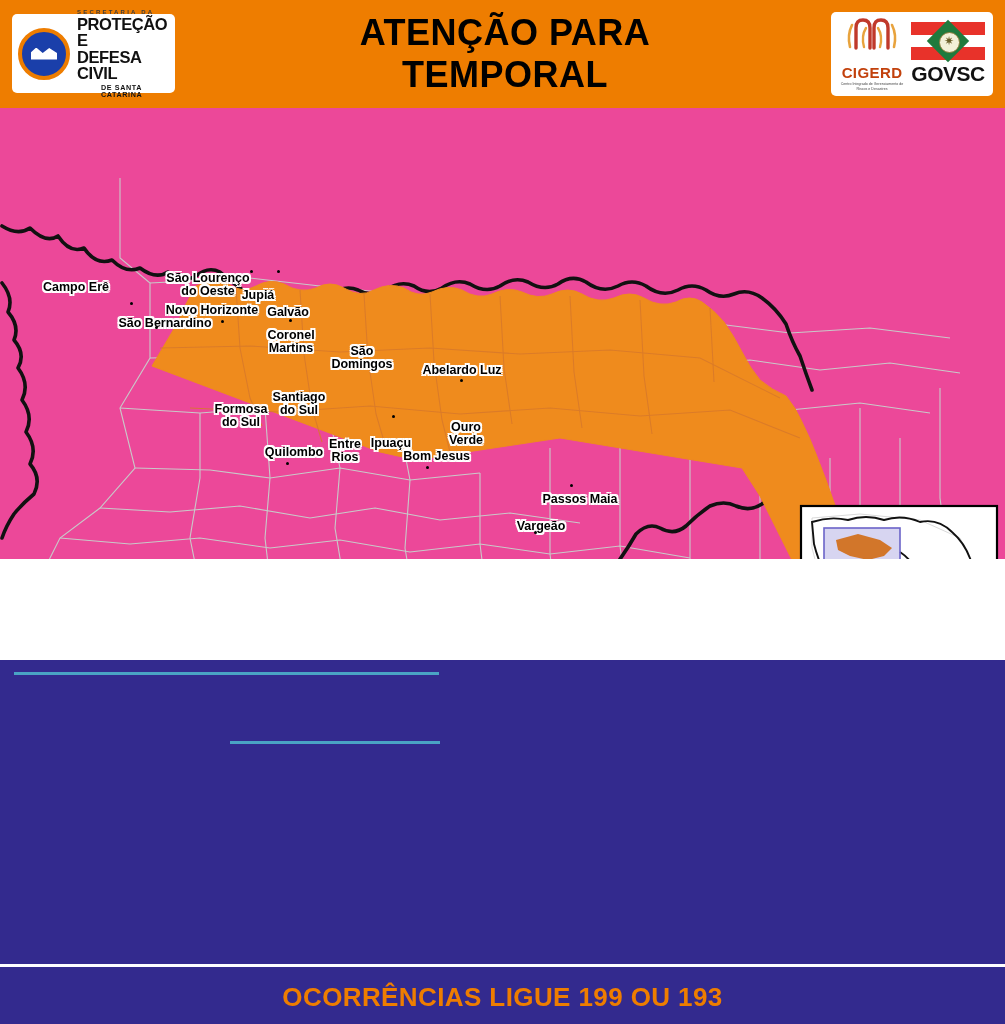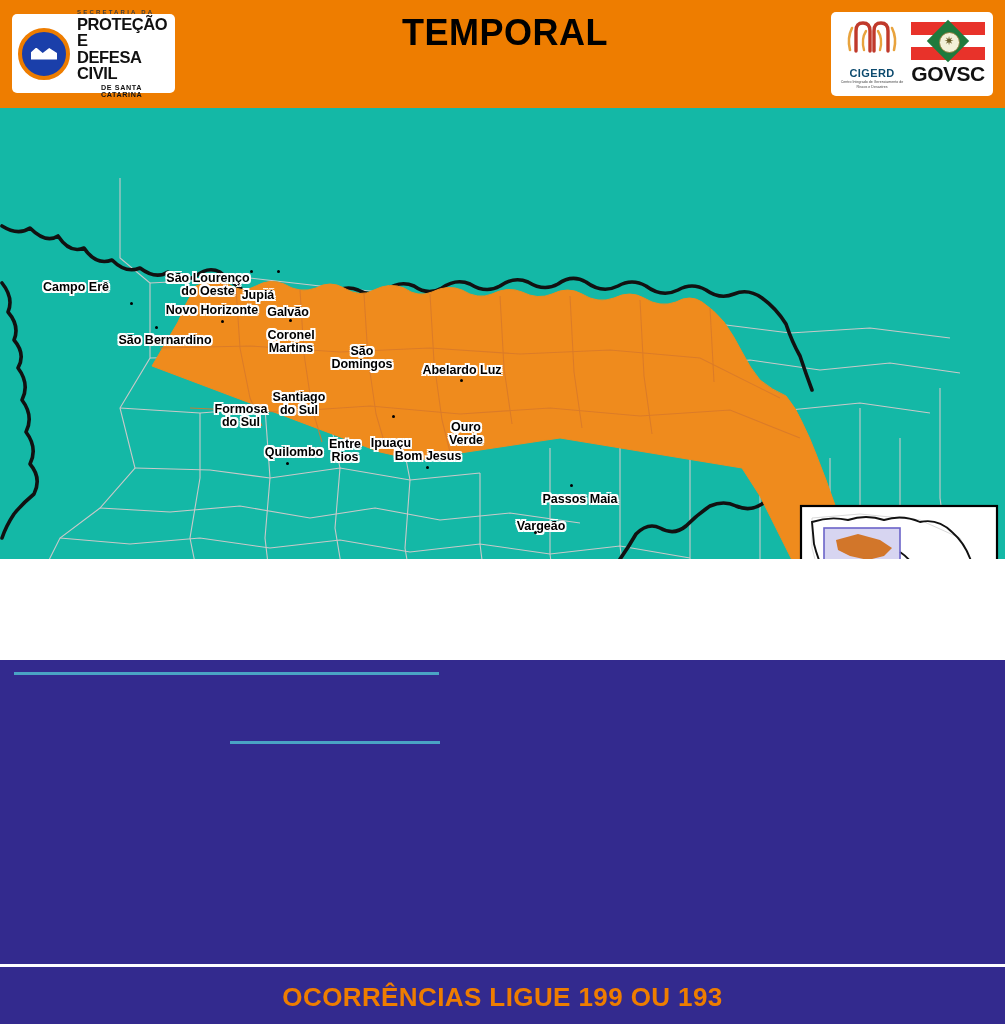--- a/index.html
+++ b/index.html
@@ -20,35 +20,35 @@
   .pdc-txt .l3{font-size:16.5px;font-weight:bold;color:#111;letter-spacing:-.4px;}
   .pdc-txt .l4{font-size:7.2px;font-weight:bold;color:#111;letter-spacing:.6px;margin-top:2px;margin-left:24px;}
 
   .header-title{position:absolute;left:240px;top:12px;width:530px;text-align:center;
                 font-size:36px;font-weight:bold;color:#000;line-height:1.17;letter-spacing:.5px;}
 
   .logo-right{position:absolute;right:12px;top:12px;width:162px;height:84px;background:#fff;border-radius:5px;
               display:flex;align-items:center;justify-content:space-around;padding:0 5px;box-sizing:border-box;}
   .cigerd{width:70px;text-align:center;}
   .cigerd .arcs{height:34px;display:flex;align-items:flex-end;justify-content:center;}
-  .cigerd .cg-name{font-size:11px;font-weight:bold;color:#0c4a6e;letter-spacing:.4px;margin-top:14px;}
+  .cigerd .cg-name{font-size:15px;font-weight:bold;color:#c2410c;letter-spacing:.4px;margin-top:14px;}
   .cigerd .cg-sub{font-size:3.6px;color:#444;line-height:1.35;margin-top:1px;}
   .govsc{width:78px;text-align:center;}
   .sc-flag{width:74px;height:38px;margin:0 auto;position:relative;background:#e8322a;}
   .sc-flag .wband{position:absolute;left:0;top:12.6px;width:100%;height:12.6px;background:#fff;}
   .sc-flag .diamond{position:absolute;left:50%;top:50%;width:30px;height:30px;margin:-15px 0 0 -15px;
                     background:#1f7a3d;transform:rotate(45deg);}
   .sc-flag .seal{position:absolute;left:50%;top:50%;width:19px;height:19px;margin:-9.5px 0 0 -9.5px;
                  border-radius:50%;background:#f3f0d8;border:1.5px solid #8a7b3a;font-size:12px;
                  color:#6b5f28;line-height:17px;text-align:center;}
   .govsc .gtxt{font-size:21px;font-weight:bold;color:#111;letter-spacing:-.5px;margin-top:2px;}
   .govsc .gtxt b{color:#111;}
 
   
-  .map{position:absolute;left:0;top:108px;width:1005px;height:451px;background:#14b8a6;overflow:hidden;}
+  .map{position:absolute;left:0;top:108px;width:1005px;height:451px;background:#ec4899;overflow:hidden;}
   .map svg{display:block;}
   .city-label{position:absolute;font-size:12.5px;font-weight:bold;color:#000;line-height:1.06;
               text-align:center;white-space:pre-line;
               text-shadow:
                 -1.6px -1.6px 0 #fff, 1.6px -1.6px 0 #fff, -1.6px 1.6px 0 #fff, 1.6px 1.6px 0 #fff,
                 -1.6px 0 0 #fff, 1.6px 0 0 #fff, 0 -1.6px 0 #fff, 0 1.6px 0 #fff;}
   .city-dot{position:absolute;width:3.4px;height:3.4px;background:#000;border-radius:50%;}
 
   .scalebar{position:absolute;left:10px;top:513px;width:96px;font-size:6.5px;color:#333;
             font-family:"Liberation Sans",sans-serif;}
@@ -76,20 +76,21 @@
       <div class="pdc-badge"></div>
       <div class="pdc-txt">
         <div class="l1">SECRETARIA DA</div>
         <div class="l2">PROTEÇÃO E</div>
         <div class="l3">DEFESA CIVIL</div>
         <div class="l4">DE SANTA CATARINA</div>
       </div>
     </div>
 
     <div class="header-title">
+      <div>ATENÇÃO PARA</div>
       <div>TEMPORAL</div>
     </div>
 
     <div class="logo-right">
       <div class="cigerd">
         <div class="arcs">
           <svg width="54" height="34" viewBox="0 0 54 34">
             <g fill="none" stroke-linecap="round">
               <path d="M11 32 L11 12 Q11 4 18 4 Q25 4 25 12 L25 32" stroke="#c0392b" stroke-width="3.4"></path>
               <path d="M29 32 L29 12 Q29 4 36 4 Q43 4 43 12 L43 32" stroke="#c0392b" stroke-width="3.4"></path>
@@ -224,21 +225,21 @@
 
     <div class="city-label" style="left:233px; top:166px; width:50px;margin-top:15px;">Jupiá</div>
     <div class="city-dot" style="left:277px; top:162px;"></div>
 
     <div class="city-label" style="left:157px; top:196px; width:110px;">Novo Horizonte</div>
     <div class="city-dot" style="left:221px; top:212px;"></div>
 
     <div class="city-label" style="left:257px; top:198px; width:62px;">Galvão</div>
     <div class="city-dot" style="left:289px; top:211px;"></div>
 
-    <div class="city-label" style="left:106px; top:226px; width:118px;text-align:center;">São Bernardino</div>
+    <div class="city-label" style="left:106px; top:209px; width:118px;text-align:center;">São Bernardino</div>
     <div class="city-dot" style="left:155px; top:218px;"></div>
 
     <div class="city-label" style="left:255px; top:221px; width:72px;">Coronel
 Martins</div>
 
     <div class="city-label" style="left:323px; top:237px; width:78px;">São
 Domingos</div>
 
     <div class="city-label" style="left:410px; top:256px; width:104px;">Abelardo Luz</div>
     <div class="city-dot" style="left:460px; top:271px;"></div>
@@ -254,21 +255,21 @@
 
     <div class="city-label" style="left:319px; top:330px; width:52px;">Entre
 Rios</div>
 
     <div class="city-label" style="left:440px; top:313px; width:52px;">Ouro
 Verde</div>
 
     <div class="city-label" style="left:256px; top:338px; width:76px;">Quilombo</div>
     <div class="city-dot" style="left:286px; top:354px;"></div>
 
-    <div class="city-label" style="left:386px; top:342px; width:84px;">Bom Jesus</div>
+    <div class="city-label" style="left:386px; top:342px; width:84px;text-align:right;">Bom Jesus</div>
     <div class="city-dot" style="left:426px; top:358px;"></div>
 
     <div class="city-label" style="left:530px; top:385px; width:100px;">Passos Maia</div>
     <div class="city-dot" style="left:570px; top:376px;"></div>
 
     <div class="city-label" style="left:505px; top:412px; width:72px;">Vargeão</div>
     <div class="city-dot" style="left:534px; top:423px;"></div>
 
     <div class="city-label" style="left:786px; top:468px; width:52px;white-space:pre-line;">Água Doce</div>
 

